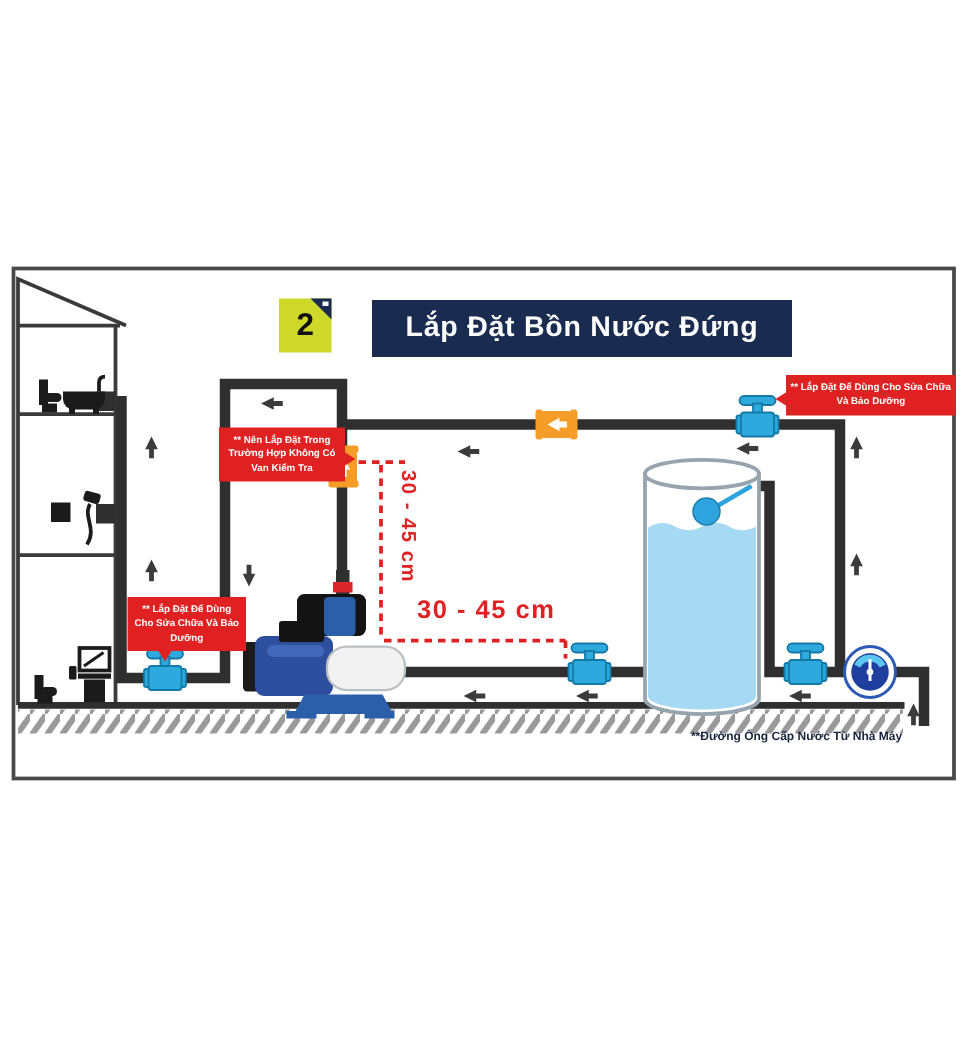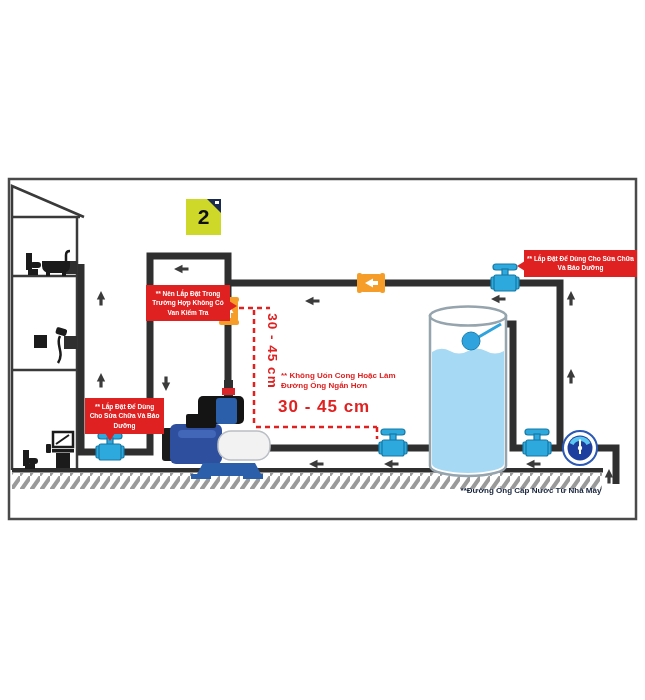--- a/index.html
+++ b/index.html
@@ -196,24 +196,26 @@
       <rect x="56" y="453" width="14" height="15" class="fixture"></rect>
     </g>
   </g>
 </svg>
 
 <div class="txt badge">
   <span>2</span>
   <div class="badge-corner"></div>
   <div class="badge-corner-dot"></div>
 </div>
+<div class="txt banner">
+  <span>Lắp Đặt Bồn Nước Đứng</span>
+</div>
 
 <div class="bubble tip-right" style="left:146px;top:285px;width:84px">** Nên Lắp Đặt Trong Trường Hợp Không Có Van Kiểm Tra</div>
 <div class="bubble tip-down" style="left:85px;top:398px;width:79px">** Lắp Đặt Để Dùng Cho Sửa Chữa Và Bảo Dưỡng</div>
 <div class="bubble tip-left" style="left:524px;top:250px;width:113px">** Lắp Đặt Để Dùng Cho Sửa Chữa Và Bảo Dưỡng</div>
 
-<div class="txt note-red">** Không Uốn Cong Hoặc Làm Đường Ống Ngắn Hơn</div>
 <div class="txt dim-h">30 - 45 cm</div>
 <div class="txt dim-v">30 - 45 cm</div>
 
 <div class="txt supply">**Đường Ống Cấp Nước Từ Nhà Máy</div>
 
 </div>
 
 </body></html>

